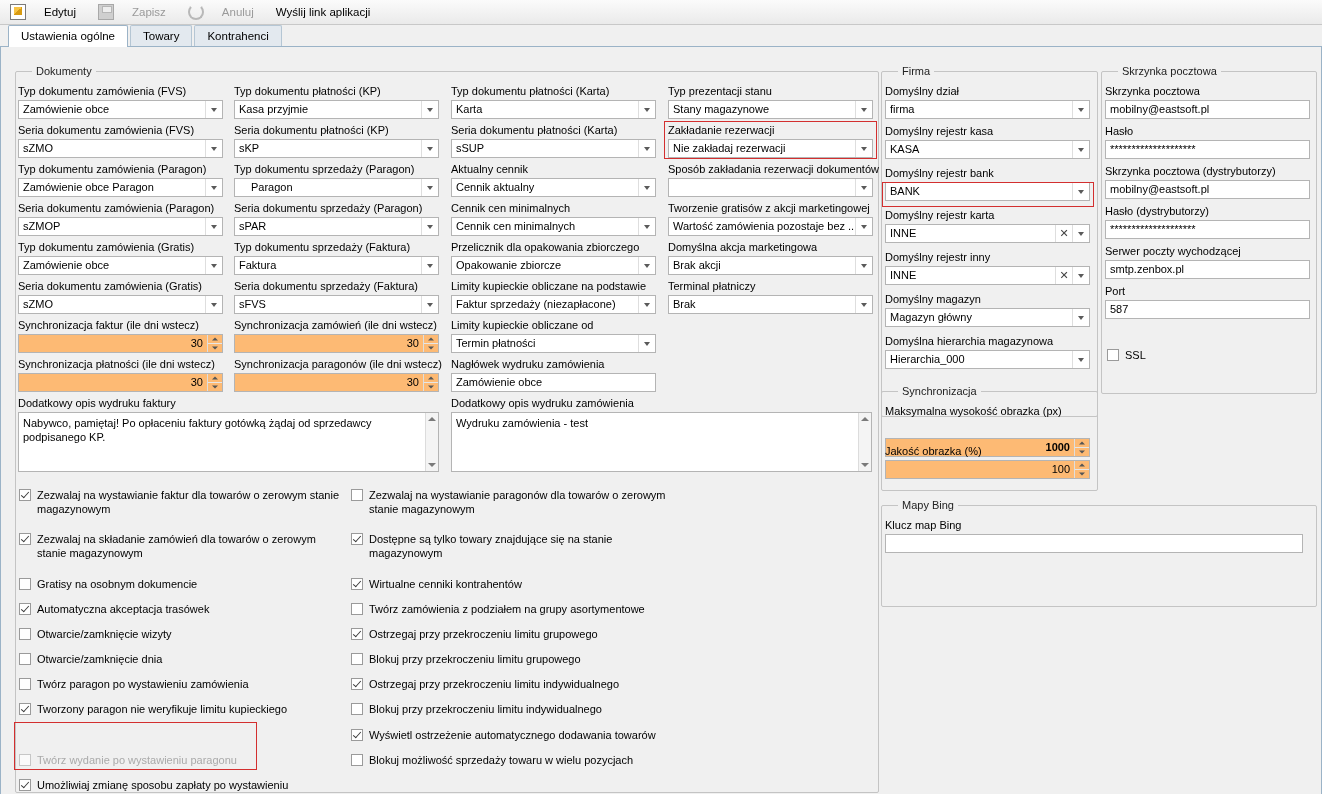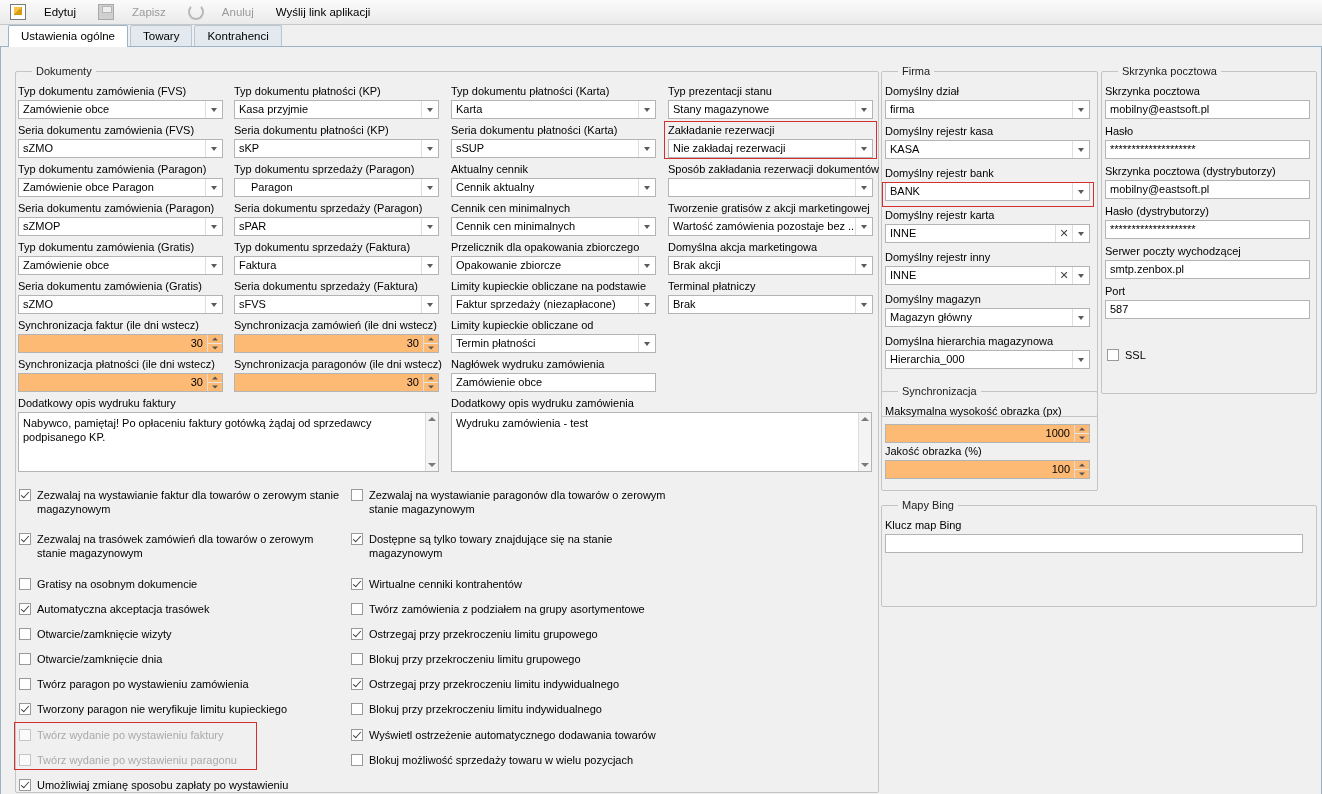--- a/index.html
+++ b/index.html
@@ -590,21 +590,21 @@
   </div>
 
   <div class="redbox" style="left:663px; top:74px; width:213px; height:38px;"></div>
 
   <div class="chk on" style="left:18px; top:441px; width:325px;">
     <span class="box"></span>
     <span>Zezwalaj na wystawianie faktur dla towarów o zerowym stanie magazynowym</span>
   </div>
   <div class="chk on" style="left:18px; top:485px; width:325px;">
     <span class="box"></span>
-    <span>Zezwalaj na trasówek zamówień dla towarów o zerowym stanie magazynowym</span>
+    <span>Zezwalaj na składanie zamówień dla towarów o zerowym stanie magazynowym</span>
   </div>
   <div class="chk" style="left:18px; top:530px; width:325px;">
     <span class="box"></span>
     <span>Gratisy na osobnym dokumencie</span>
   </div>
   <div class="chk on" style="left:18px; top:555px; width:325px;">
     <span class="box"></span>
     <span>Automatyczna akceptacja trasówek</span>
   </div>
   <div class="chk" style="left:18px; top:580px; width:325px;">
@@ -615,24 +615,20 @@
     <span class="box"></span>
     <span>Otwarcie/zamknięcie dnia</span>
   </div>
   <div class="chk" style="left:18px; top:630px; width:325px;">
     <span class="box"></span>
     <span>Twórz paragon po wystawieniu zamówienia</span>
   </div>
   <div class="chk on" style="left:18px; top:655px; width:325px;">
     <span class="box"></span>
     <span>Tworzony paragon nie weryfikuje limitu kupieckiego</span>
-  </div>
-  <div class="chk dis" style="left:18px; top:681px; width:325px;">
-    <span class="box"></span>
-    <span>Twórz wydanie po wystawieniu faktury</span>
   </div>
   <div class="chk dis" style="left:18px; top:706px; width:325px;">
     <span class="box"></span>
     <span>Twórz wydanie po wystawieniu paragonu</span>
   </div>
   <div class="chk on" style="left:18px; top:731px; width:325px;">
     <span class="box"></span>
     <span>Umożliwiaj zmianę sposobu zapłaty po wystawieniu dokumentu handlowego</span>
   </div>
 
@@ -737,21 +733,21 @@
 
   <div class="redbox" style="left:880px; top:120px; width:213px; height:0px; border:none;"></div>
   <div class="redbox" style="left:881px; top:135px; width:212px; height:25px;"></div>
 
   <fieldset class="grp" style="left:880px; top:338px; width:215px; height:104px;">
     <legend>Synchronizacja</legend>
   </fieldset>
 
   <div class="fld" style="left:884px; top:358px; width:205px;">
     <div class="lbl">Maksymalna wysokość obrazka (px)</div>
-    <div class="spin" style="margin-top:6px;">
+    <div class="spin" style="margin-top:20px;font-weight:bold;">
       <span class="val">1000</span>
       <span class="btns">
           <i class="up"></i>
           <i class="dn"></i>
         </span>
     </div>
   </div>
   <div class="fld" style="left:884px; top:398px; width:205px;">
     <div class="lbl">Jakość obrazka (%)</div>
     <div class="spin" style="margin-top:2px;">

